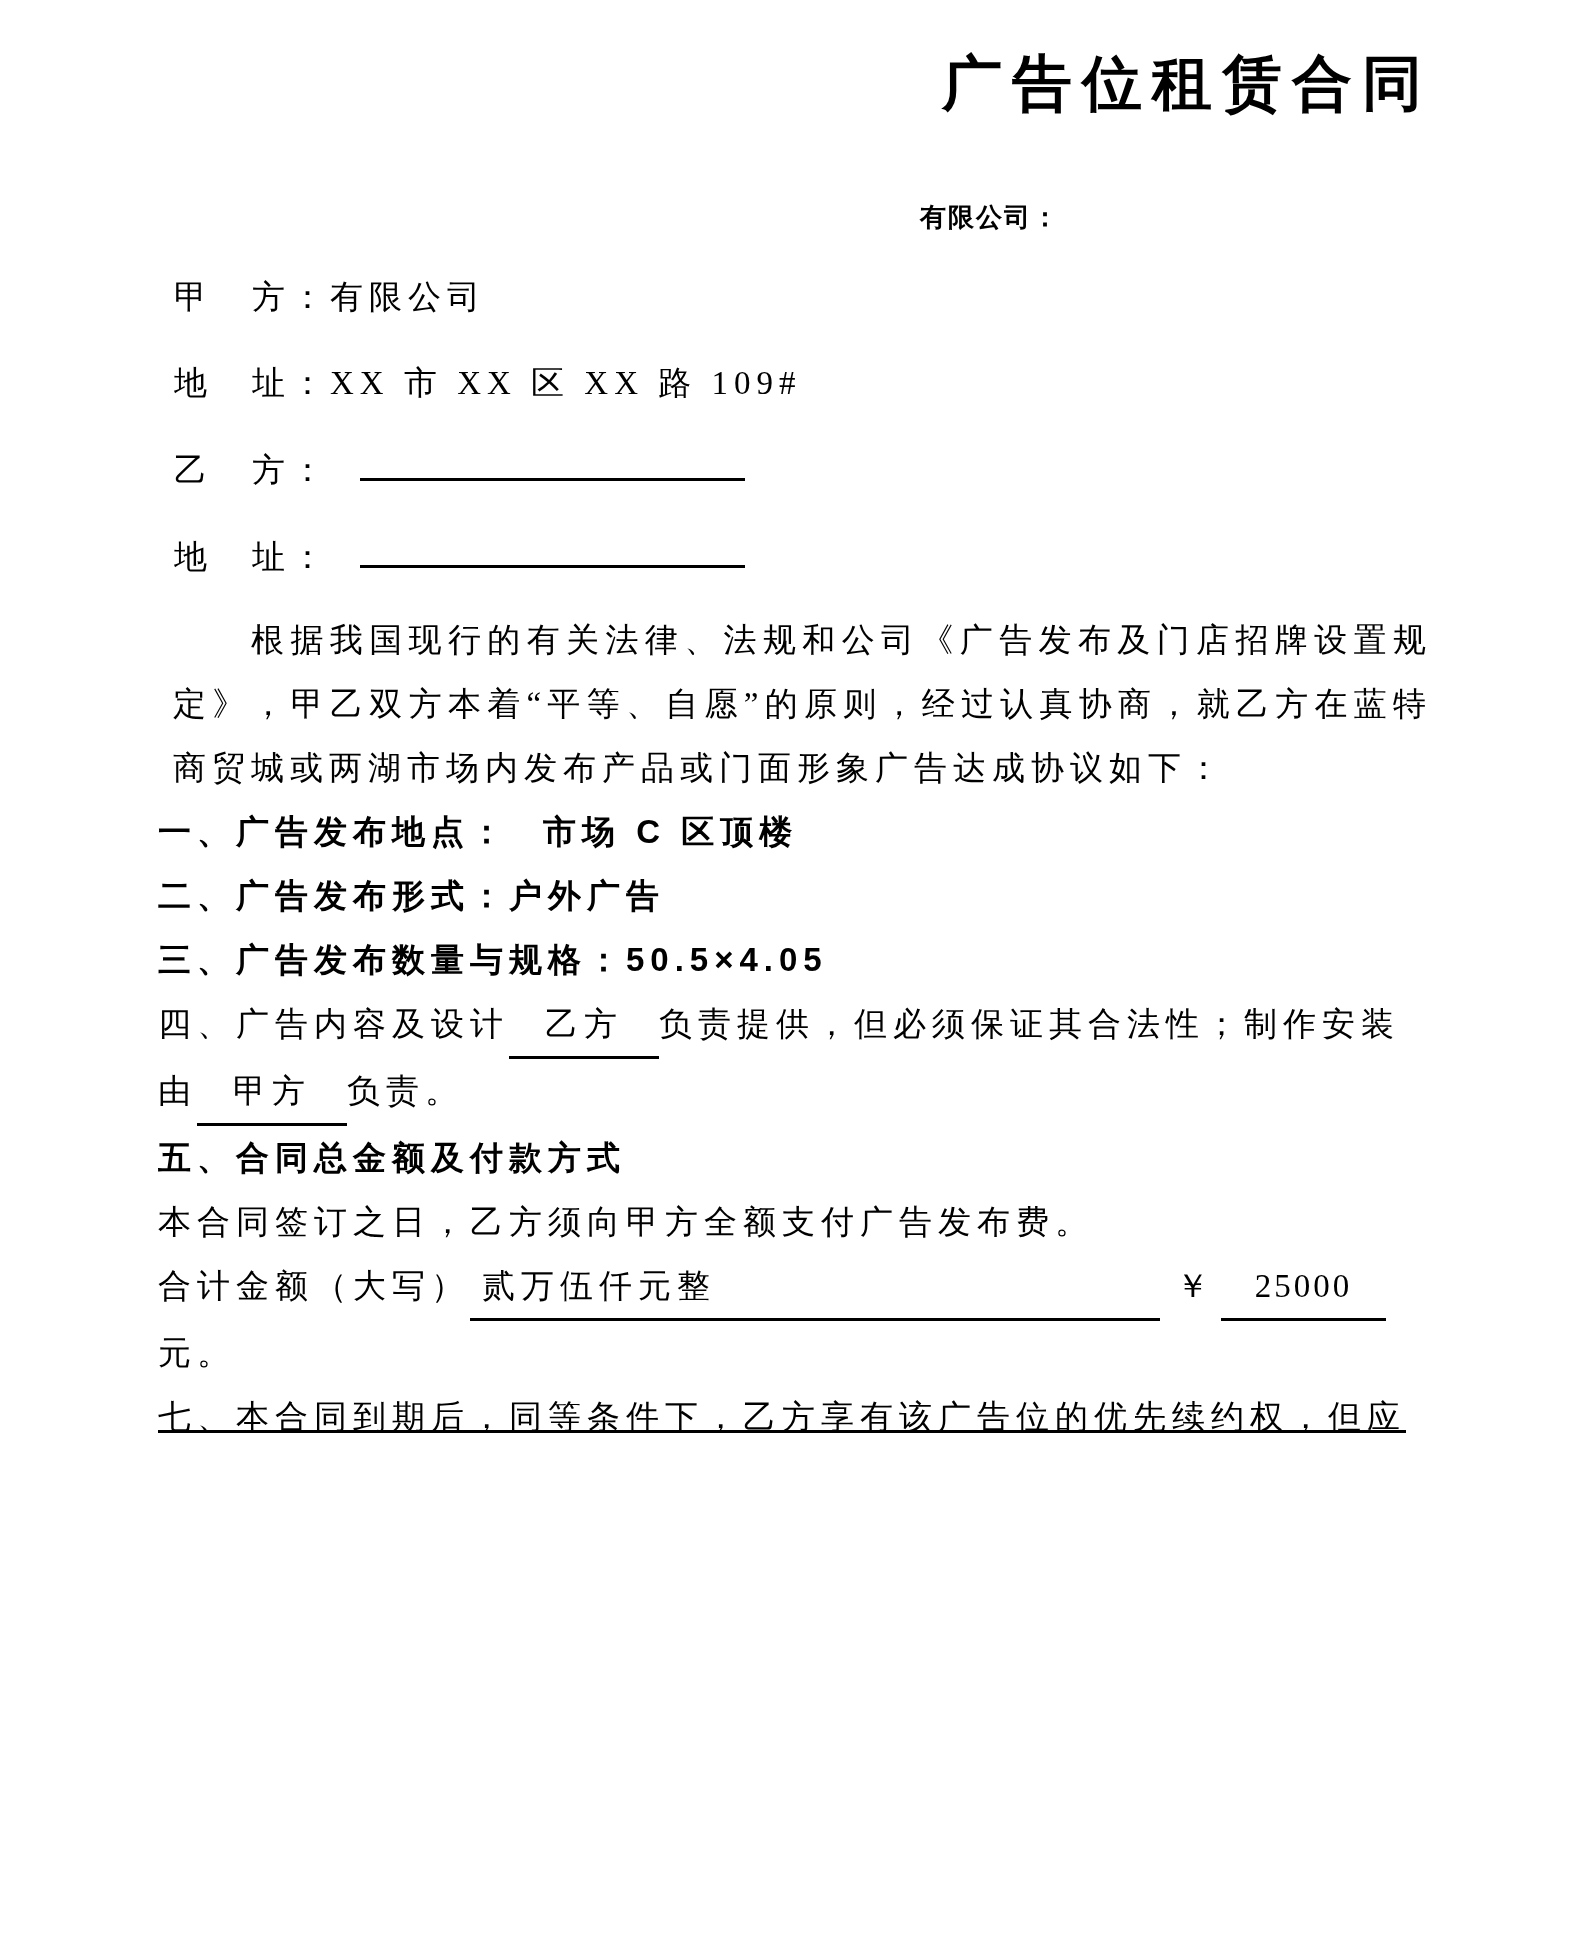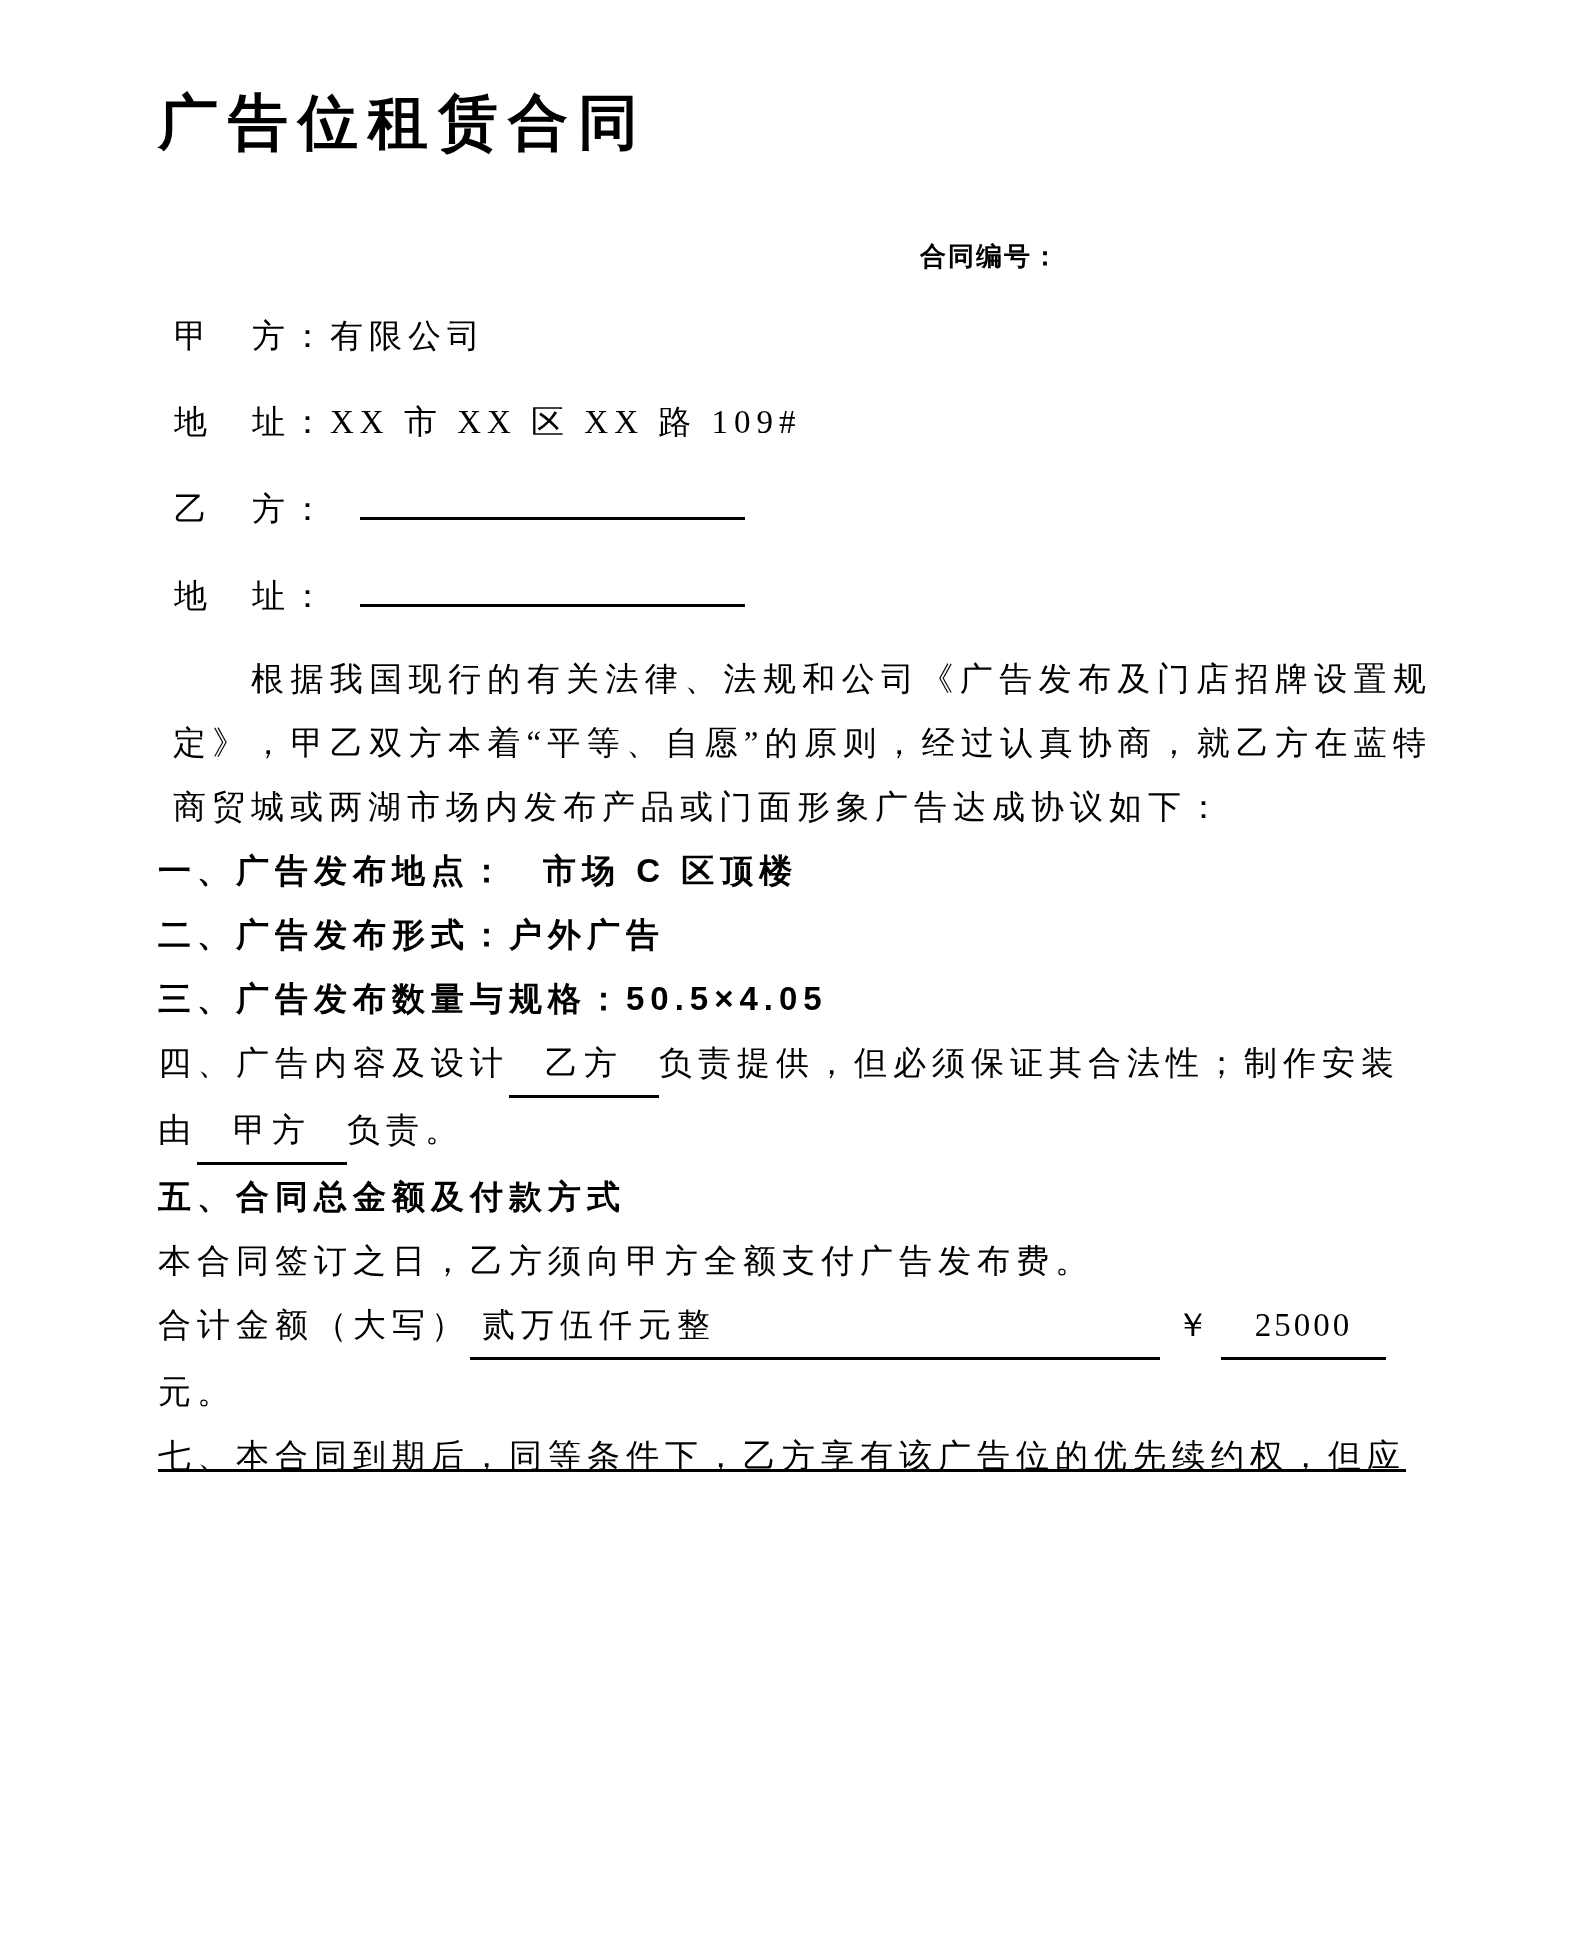--- a/index.html
+++ b/index.html
@@ -11,23 +11,23 @@
     background: #ffffff;
     color: #000000;
     padding: 0 155px 0 158px;
     overflow: hidden;
     font-family: "Liberation Serif", serif;
     font-size: 33px;
     letter-spacing: 6px;
   }
   .title {
     margin: 0;
-    padding-top: 89px;
+    padding-top: 50px;
     line-height: 68px;
-    text-align: left;
+    text-align: right;
     font-family: "Liberation Sans", sans-serif;
     font-weight: 700;
     font-size: 60px;
     letter-spacing: 10px;
   }
   .contract-no {
     margin: 82px 0 0 762px;
     line-height: 36px;
     font-weight: 700;
     font-size: 26px;
@@ -69,21 +69,21 @@
   .blank-y2 { width: 120px; }
   .currency { margin-left: 16px; margin-right: 6px; }
 </style>
 </head>
 <body>
 
 <div class="page">
 
   <h1 class="title">广告位租赁合同</h1>
 
-  <p class="contract-no">合同编号：</p>
+  <p class="contract-no">有限公司：</p>
 
   <div class="party-block">
     <p class="party-row">
       <span>甲　方：</span><span>有限公司</span>
     </p>
     <p class="party-row">
       <span>地　址：</span><span>XX 市 XX 区 XX 路 109#</span>
     </p>
     <p class="party-row">
       <span>乙　方：</span><span class="blank blank-empty blank-party"></span>

